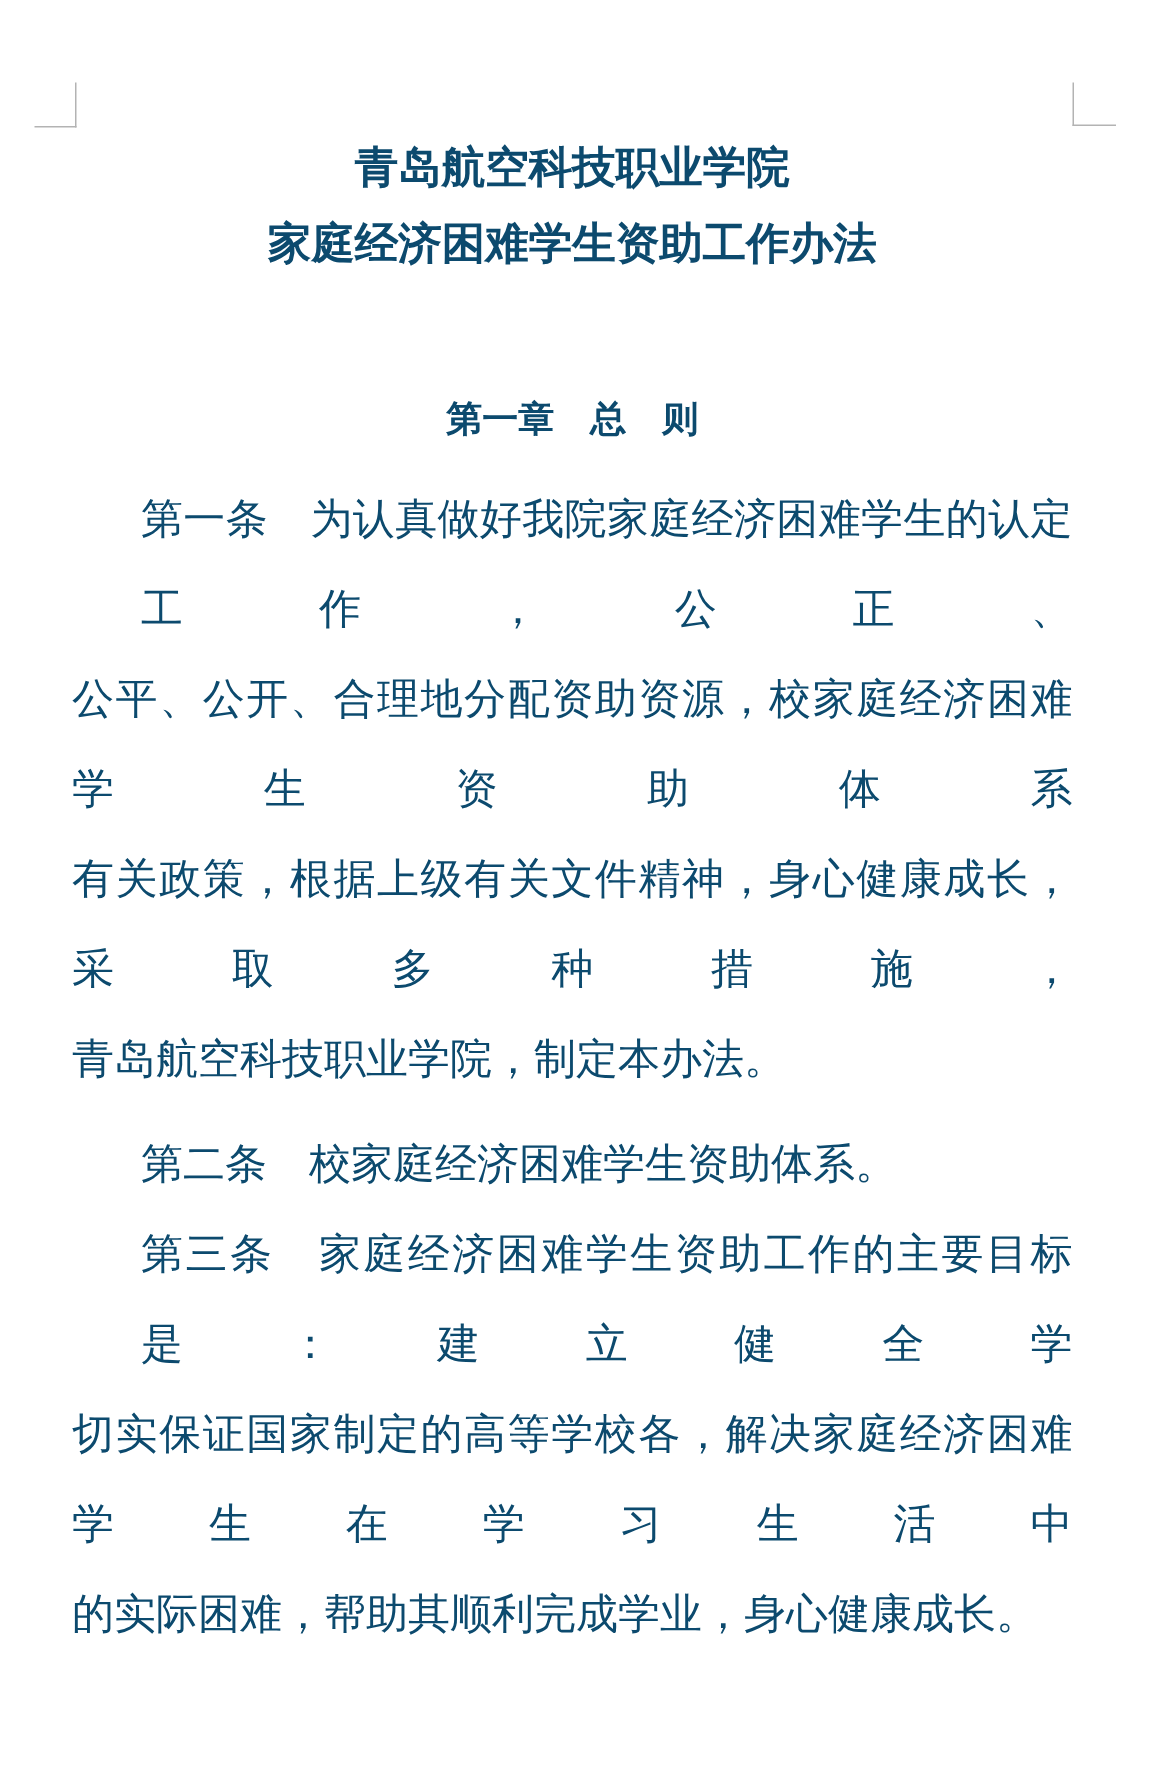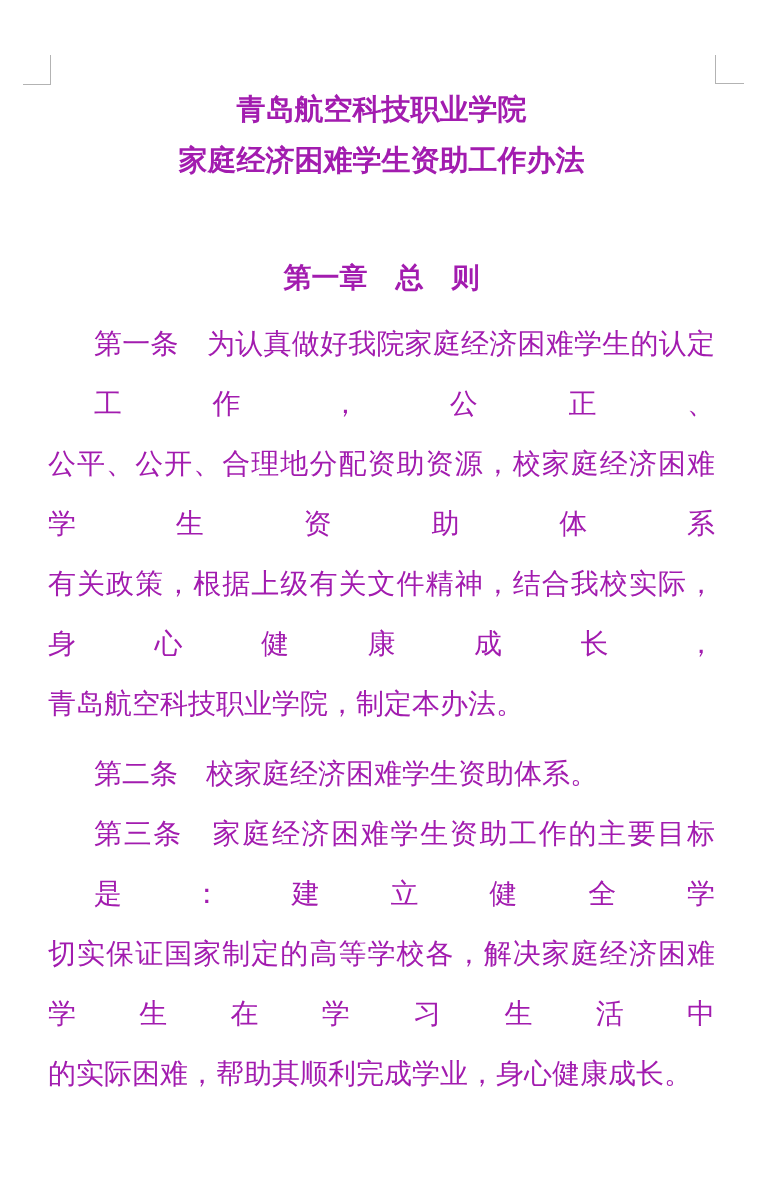--- a/index.html
+++ b/index.html
@@ -6,22 +6,22 @@
     margin: 0;
     padding: 0;
     background: #ffffff;
   }
   .page {
     position: relative;
     width: 769px;
     height: 1191px;
     background: #ffffff;
     overflow: hidden;
-    font-family: Liberation Mono, monospace;
-    color: #a21caf;
+    font-family: Liberation Sans, sans-serif;
+    color: #0c4a6e;
   }
   
   .mark { position: absolute; background: #b3b3b3; }
   #mark-left-v  { left: 50px;  top: 55px; width: 1px;  height: 30px; }
   #mark-left-h  { left: 23px;  top: 84px; width: 28px; height: 1px; }
   #mark-right-v { left: 715px; top: 55px; width: 1px;  height: 29px; }
   #mark-right-h { left: 715px; top: 83px; width: 29px; height: 1px; }
 
   .doc {
     position: absolute;
@@ -32,21 +32,21 @@
   .title {
     font-size: 29px;
     line-height: 34px;
     font-weight: 700;
     text-align: center;
   }
   #title-line-1 { margin-top: 95px; }
   #title-line-2 { margin-top: 17px; }
 
   .heading {
-    font-size: 28px;
+    font-size: 24px;
     line-height: 32px;
     font-weight: 700;
     text-align: center;
   }
   #chapter-1-heading { margin-top: 84px; }
 
   .paragraph {
     font-size: 28px;
     line-height: 60px;
   }
@@ -70,21 +70,21 @@
   <div class="mark" id="mark-right-v"></div>
   <div class="mark" id="mark-right-h"></div>
 
   <main class="doc">
       <div class="title" id="title-line-1">青岛航空科技职业学院</div>
       <div class="title" id="title-line-2">家庭经济困难学生资助工作办法</div>
       <div class="heading" id="chapter-1-heading">第一章　总　则</div>
       <div class="paragraph" id="article-1">
         <div class="line justify first">第一条　为认真做好我院家庭经济困难学生的认定工作，公正、</div>
         <div class="line justify">公平、公开、合理地分配资助资源，校家庭经济困难学生资助体系</div>
-        <div class="line justify">有关政策，根据上级有关文件精神，结合我校实际，身心健康成长，</div>
+        <div class="line justify">有关政策，根据上级有关文件精神，身心健康成长，采取多种措施，</div>
         <div class="line">青岛航空科技职业学院，制定本办法。</div>
       </div>
       <div class="paragraph" id="article-2">
         <div class="line first">第二条　校家庭经济困难学生资助体系。</div>
       </div>
       <div class="paragraph" id="article-3">
         <div class="line justify first">第三条　家庭经济困难学生资助工作的主要目标是：建立健全学</div>
         <div class="line justify">切实保证国家制定的高等学校各，解决家庭经济困难学生在学习生活中</div>
         <div class="line">的实际困难，帮助其顺利完成学业，身心健康成长。</div>
       </div>

